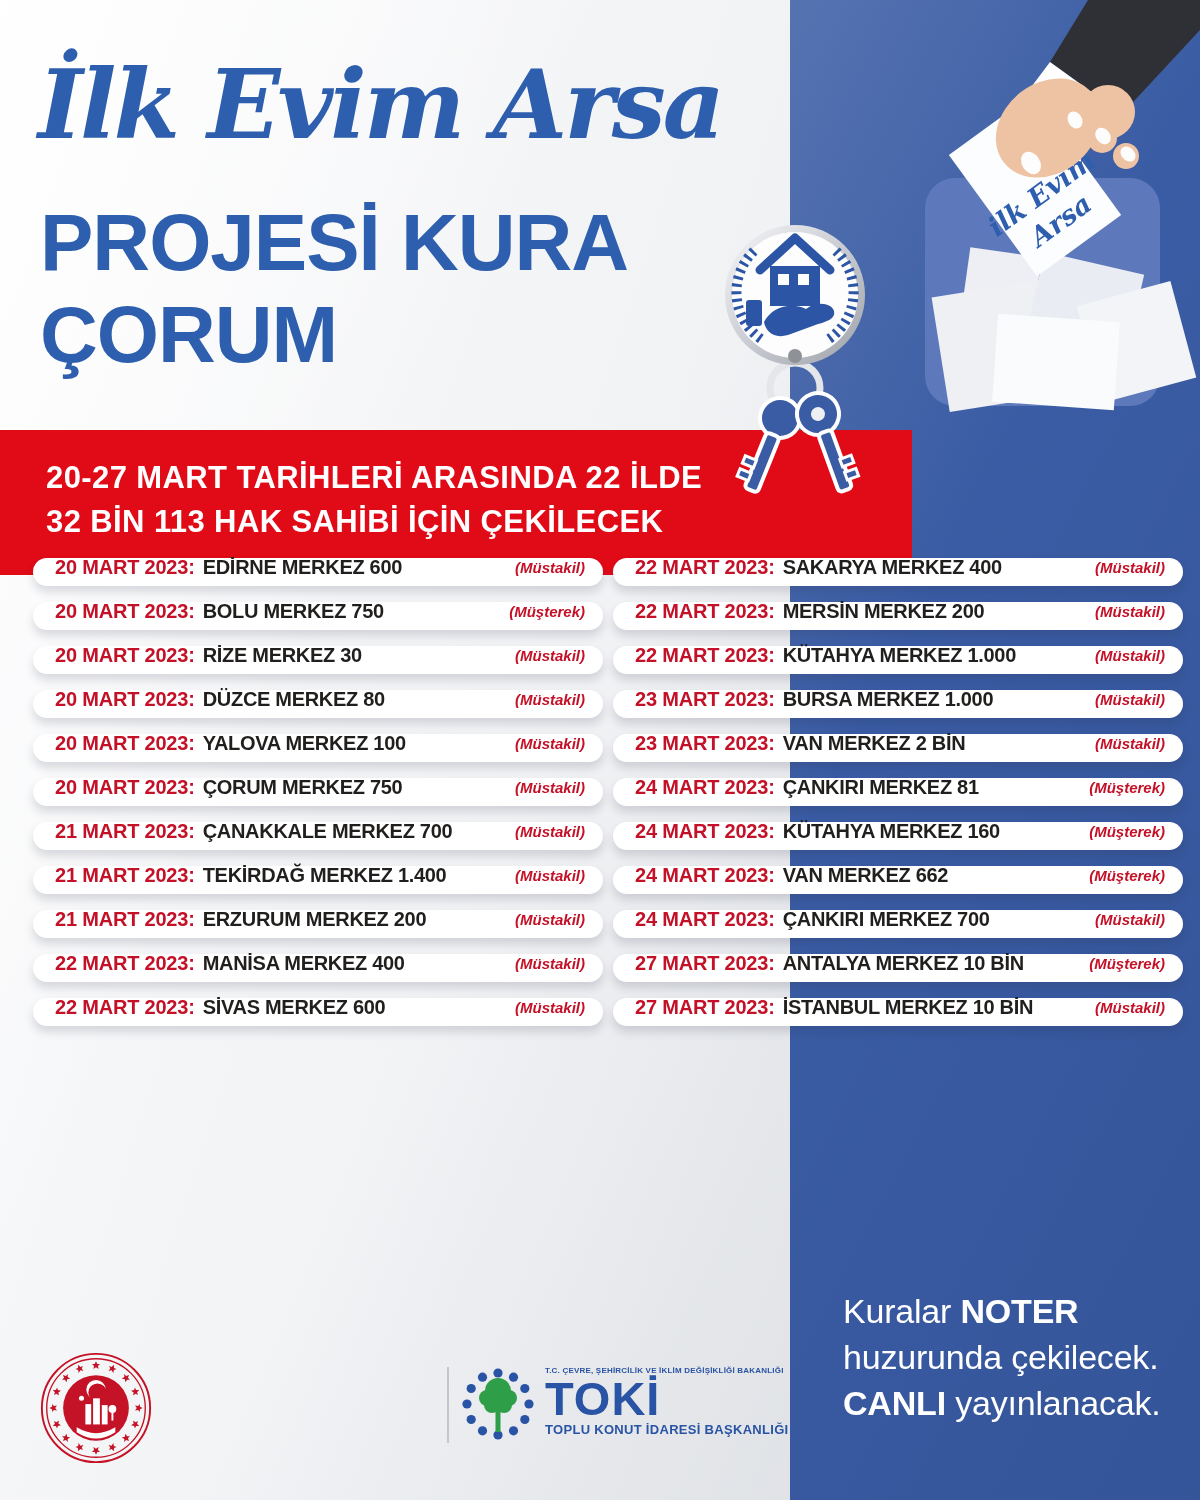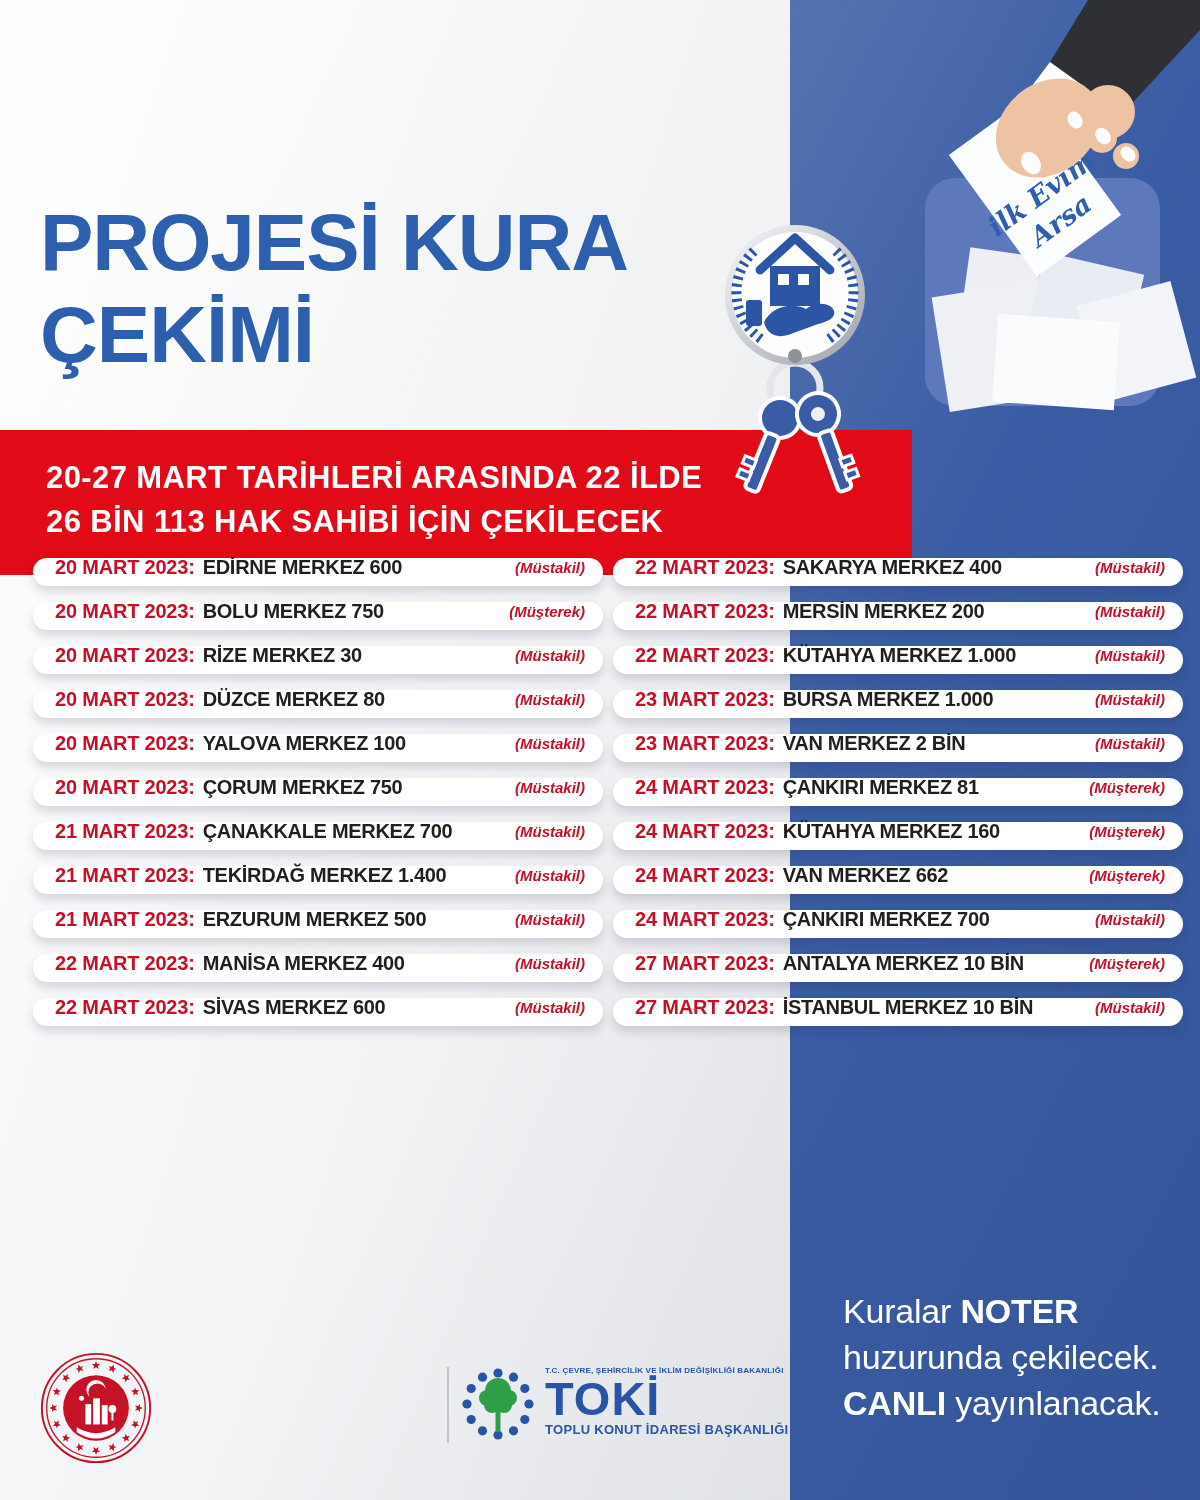--- a/index.html
+++ b/index.html
@@ -156,26 +156,27 @@
         <polyline points="60,62 95,30 130,62" fill="none" stroke="#2c55a5" stroke-width="9" stroke-linecap="round" stroke-linejoin="round"></polyline>
         <rect x="70" y="58" width="50" height="40" fill="#2c55a5"></rect>
         <rect x="78" y="66" width="11" height="11" fill="#fdfdfe"></rect>
         <rect x="98" y="66" width="11" height="11" fill="#fdfdfe"></rect>
         <rect x="46" y="92" width="16" height="26" rx="3" fill="#2c55a5"></rect>
         <path d="M64,114 C72,98 92,94 106,101 C118,92 132,96 134,103 C136,110 127,114 118,116 L88,127 C74,131 66,124 64,114 Z" fill="#2c55a5"></path>
       </g>
     </g>
   </svg>
 
+  <div class="script-title">İlk Evim Arsa</div>
   <div class="main-title l1">PROJESİ KURA</div>
-  <div class="main-title l2">ÇEKİMİ</div>
+  <div class="main-title l2">ÇORUM</div>
 
   <div class="banner">
     <div>20-27 MART TARİHLERİ ARASINDA 22 İLDE</div>
-    <div>26 BİN 113 HAK SAHİBİ İÇİN ÇEKİLECEK</div>
+    <div>32 BİN 113 HAK SAHİBİ İÇİN ÇEKİLECEK</div>
   </div>
 
   <div class="col left" id="col-left">
       <div class="pill">
         <span class="date">20 MART 2023:</span>
         <span class="loc">EDİRNE MERKEZ 600</span>
         <span class="typ">(Müstakil)</span>
       </div>
       <div class="pill">
         <span class="date">20 MART 2023:</span>
@@ -207,21 +208,21 @@
         <span class="loc">ÇANAKKALE MERKEZ 700</span>
         <span class="typ">(Müstakil)</span>
       </div>
       <div class="pill">
         <span class="date">21 MART 2023:</span>
         <span class="loc">TEKİRDAĞ MERKEZ 1.400</span>
         <span class="typ">(Müstakil)</span>
       </div>
       <div class="pill">
         <span class="date">21 MART 2023:</span>
-        <span class="loc">ERZURUM MERKEZ 500</span>
+        <span class="loc">ERZURUM MERKEZ 200</span>
         <span class="typ">(Müstakil)</span>
       </div>
       <div class="pill">
         <span class="date">22 MART 2023:</span>
         <span class="loc">MANİSA MERKEZ 400</span>
         <span class="typ">(Müstakil)</span>
       </div>
       <div class="pill">
         <span class="date">22 MART 2023:</span>
         <span class="loc">SİVAS MERKEZ 600</span>

